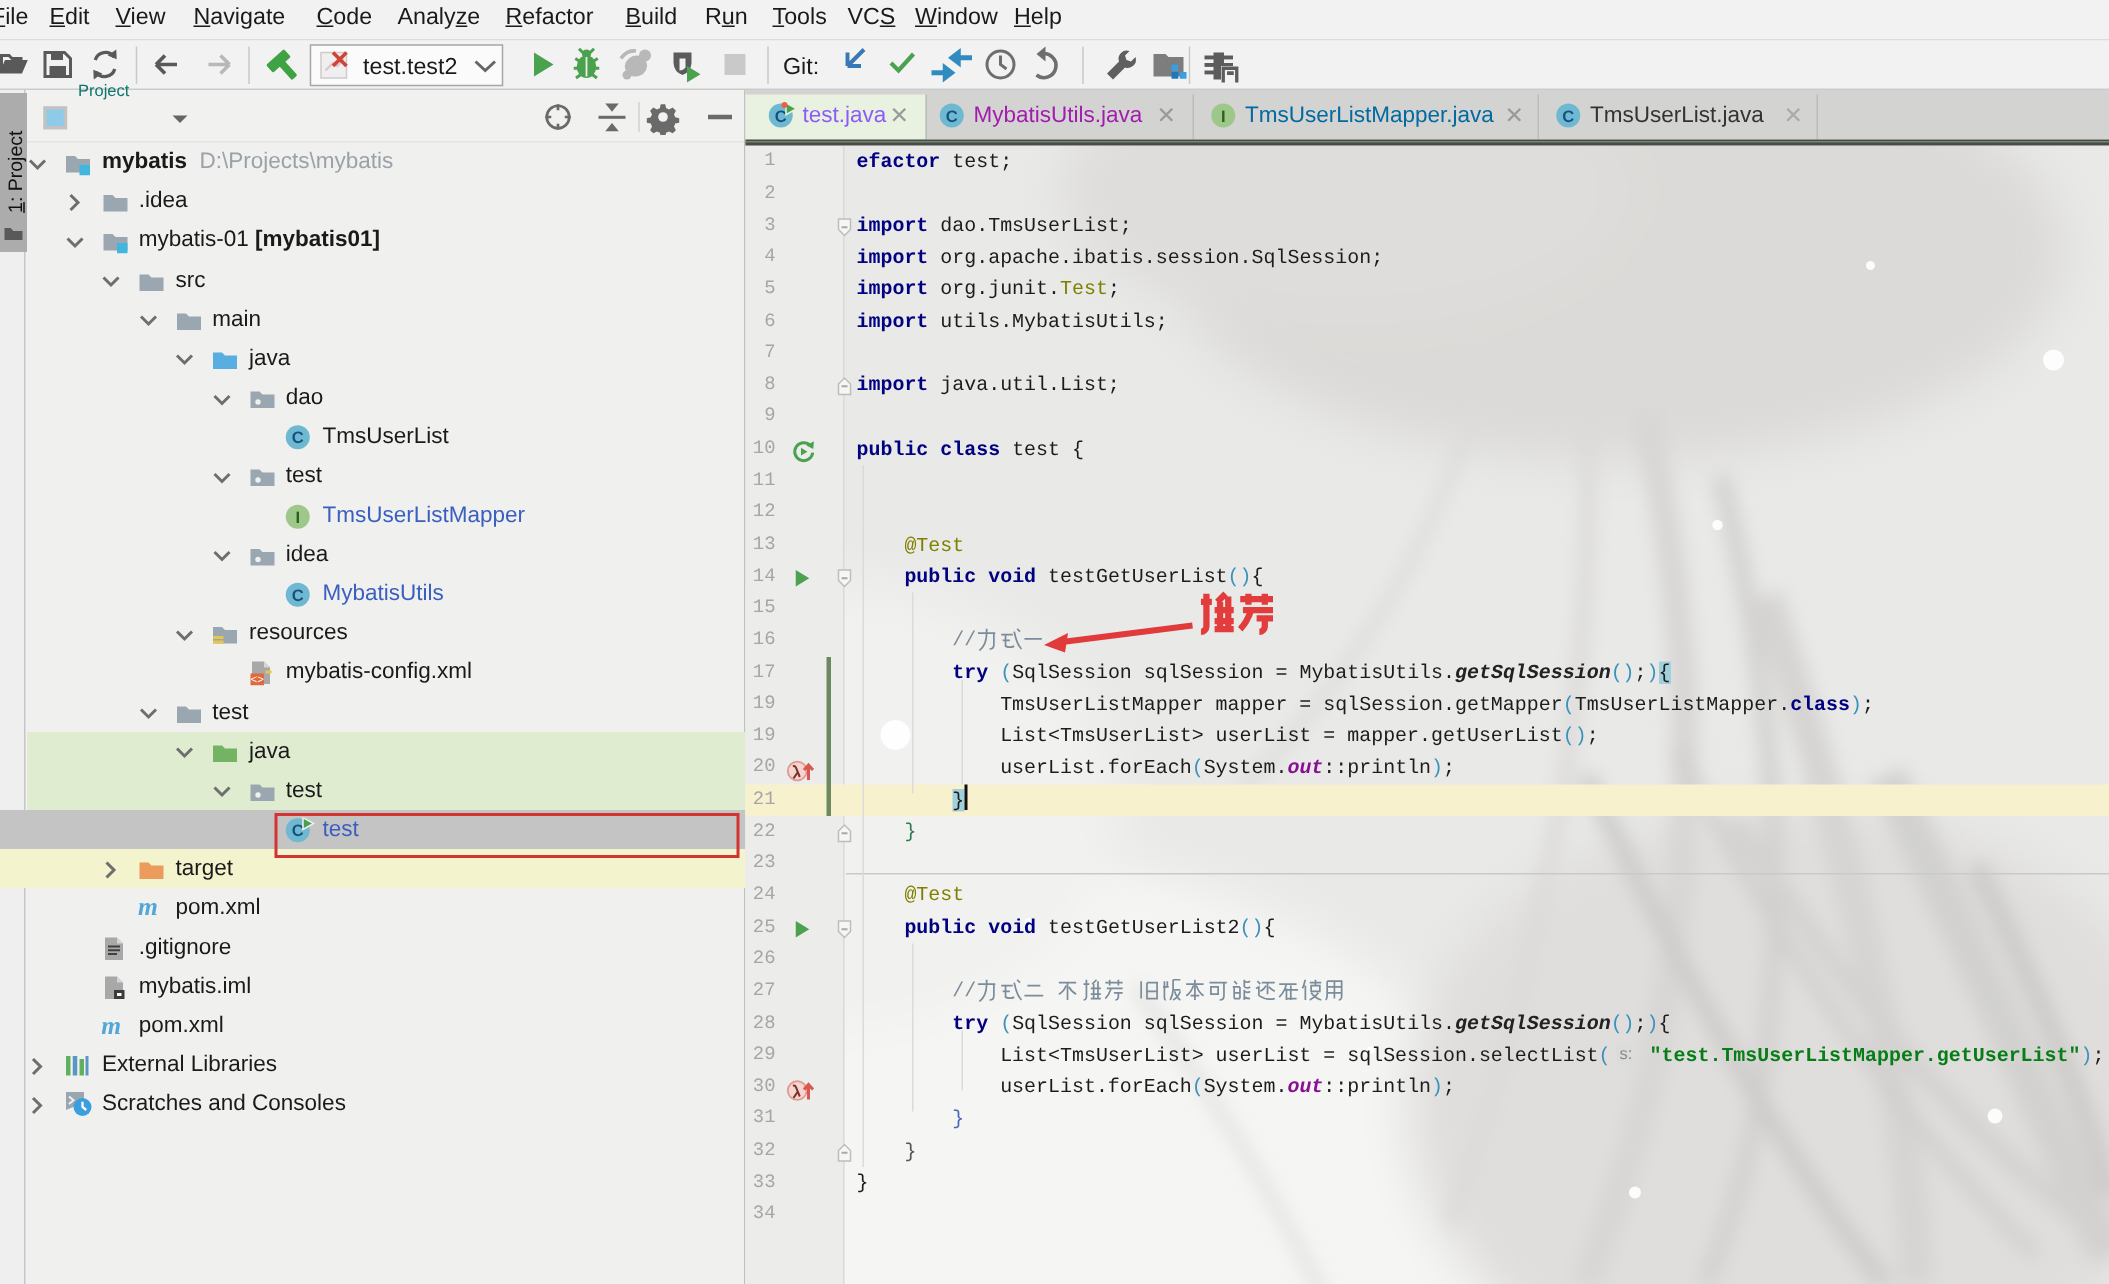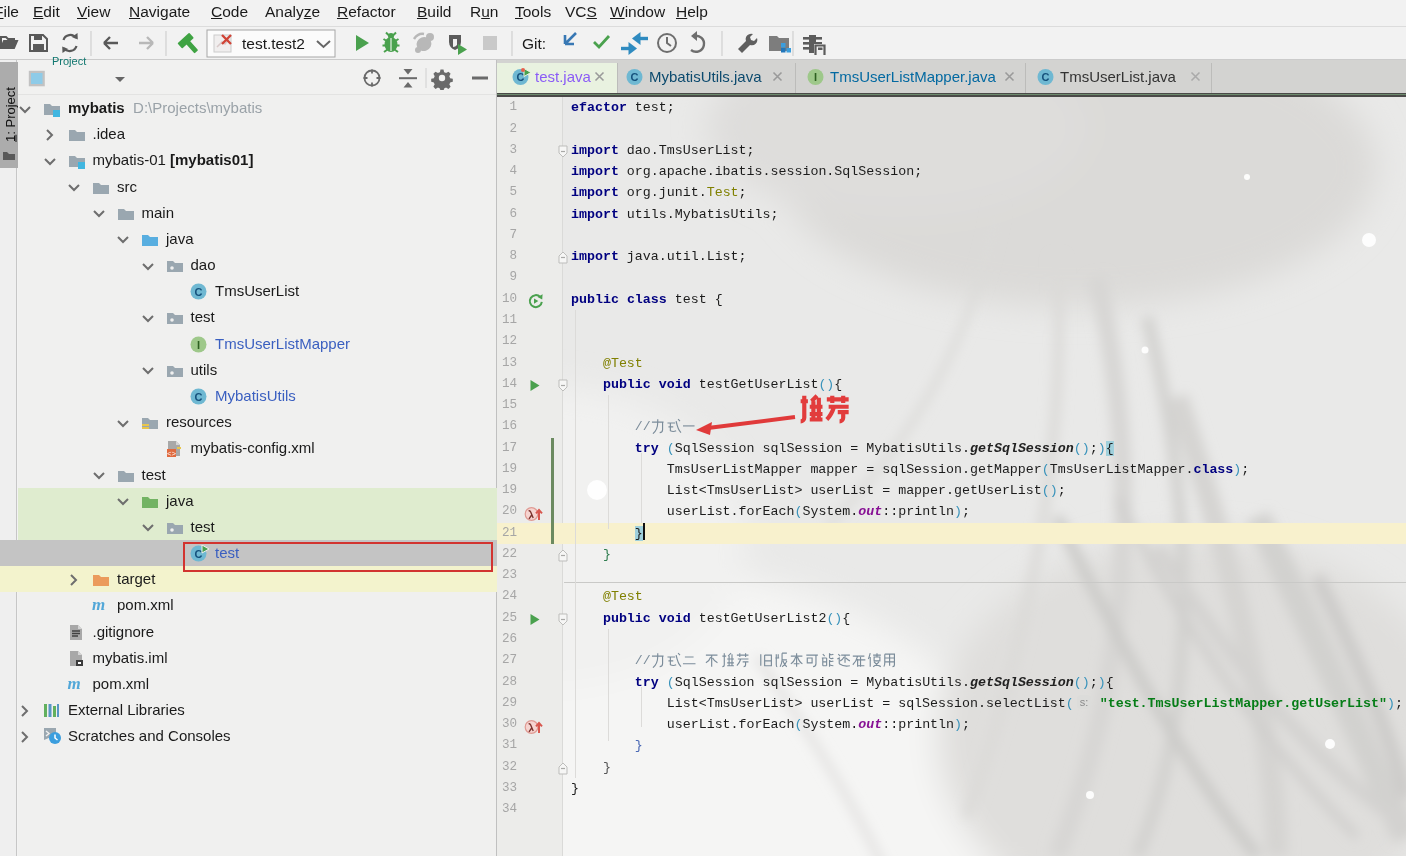--- a/index.html
+++ b/index.html
@@ -240,21 +240,21 @@
     <text x="8.5" y="12.6" font-size="11" font-weight="bold" fill="#2d6020" text-anchor="middle" font-family="Liberation Sans">I</text>
   </svg>
 <div class="trow" style="left:215.0px;top:330.6px"><span style="color:#3a5fc0">TmsUserListMapper</span></div>
 <svg class="abs" style="left:141.5px;top:367.3px" width="12" height="8">
     <path d="M1 1 l5 5 l5 -5" stroke="#6e6e6e" stroke-width="2" fill="none"></path>
   </svg>
 <svg class="abs" style="left:165.5px;top:362.8px" width="18" height="16">
     <path d="M1 14 V3 h6 l2 2 h8 v9 Z" fill="#9aa7b0"></path>
     <circle cx="6" cy="10" r="1.8" fill="#f0f0ef"></circle>
   </svg>
-<div class="trow" style="left:190.5px;top:356.8px">utils</div>
+<div class="trow" style="left:190.5px;top:356.8px">idea</div>
 <svg class="abs" style="left:190.0px;top:387.98px" width="20" height="17">
     <circle cx="8.5" cy="8.5" r="8" fill="#6fb8d2"></circle>
     <text x="8.5" y="12.6" font-size="11" font-weight="bold" fill="#15517c" text-anchor="middle" font-family="Liberation Sans">C</text>
   </svg>
 <div class="trow" style="left:215.0px;top:383.0px"><span style="color:#3a5fc0">MybatisUtils</span></div>
 <svg class="abs" style="left:117.0px;top:419.65999999999997px" width="12" height="8">
     <path d="M1 1 l5 5 l5 -5" stroke="#6e6e6e" stroke-width="2" fill="none"></path>
   </svg>
 <svg class="abs" style="left:141.0px;top:415.15999999999997px" width="18" height="16">
     <path d="M1 14 V3 h6 l2 2 h8 v9 Z" fill="#9aa7b0"></path>
@@ -408,21 +408,21 @@
     <circle cx="11" cy="2" r="2" fill="#e8604c"></circle>
   </svg>
 <div class="abs" style="left:535px;top:68px;font-size:15px;color:#8b5cf6">test.java</div>
 <svg class="abs" style="left:594px;top:71px" width="11" height="11">
     <path d="M1.5 1.5 l8 8 m0 -8 l-8 8" stroke="#9a9a9a" stroke-width="1.6"></path>
   </svg>
 <svg class="abs" style="left:626px;top:68px" width="22" height="18">
     <circle cx="8.5" cy="9" r="8" fill="#6fb8d2"></circle>
     <text x="8.5" y="13.1" font-size="11" font-weight="bold" fill="#15517c" text-anchor="middle" font-family="Liberation Sans">C</text>
   </svg>
-<div class="abs" style="left:649px;top:68px;font-size:15px;color:#0c4a6e">MybatisUtils.java</div>
+<div class="abs" style="left:649px;top:68px;font-size:15px;color:#a21caf">MybatisUtils.java</div>
 <svg class="abs" style="left:772px;top:71px" width="11" height="11">
     <path d="M1.5 1.5 l8 8 m0 -8 l-8 8" stroke="#9a9a9a" stroke-width="1.6"></path>
   </svg>
 <svg class="abs" style="left:807px;top:68px" width="18" height="18">
     <circle cx="8.5" cy="9" r="8" fill="#9ec88a"></circle>
     <text x="8.5" y="13.1" font-size="11" font-weight="bold" fill="#2d6020" text-anchor="middle" font-family="Liberation Sans">I</text>
   </svg>
 <div class="abs" style="left:830px;top:68px;font-size:15px;color:#0369a1">TmsUserListMapper.java</div>
 <svg class="abs" style="left:1004px;top:71px" width="11" height="11">
     <path d="M1.5 1.5 l8 8 m0 -8 l-8 8" stroke="#9a9a9a" stroke-width="1.6"></path>

